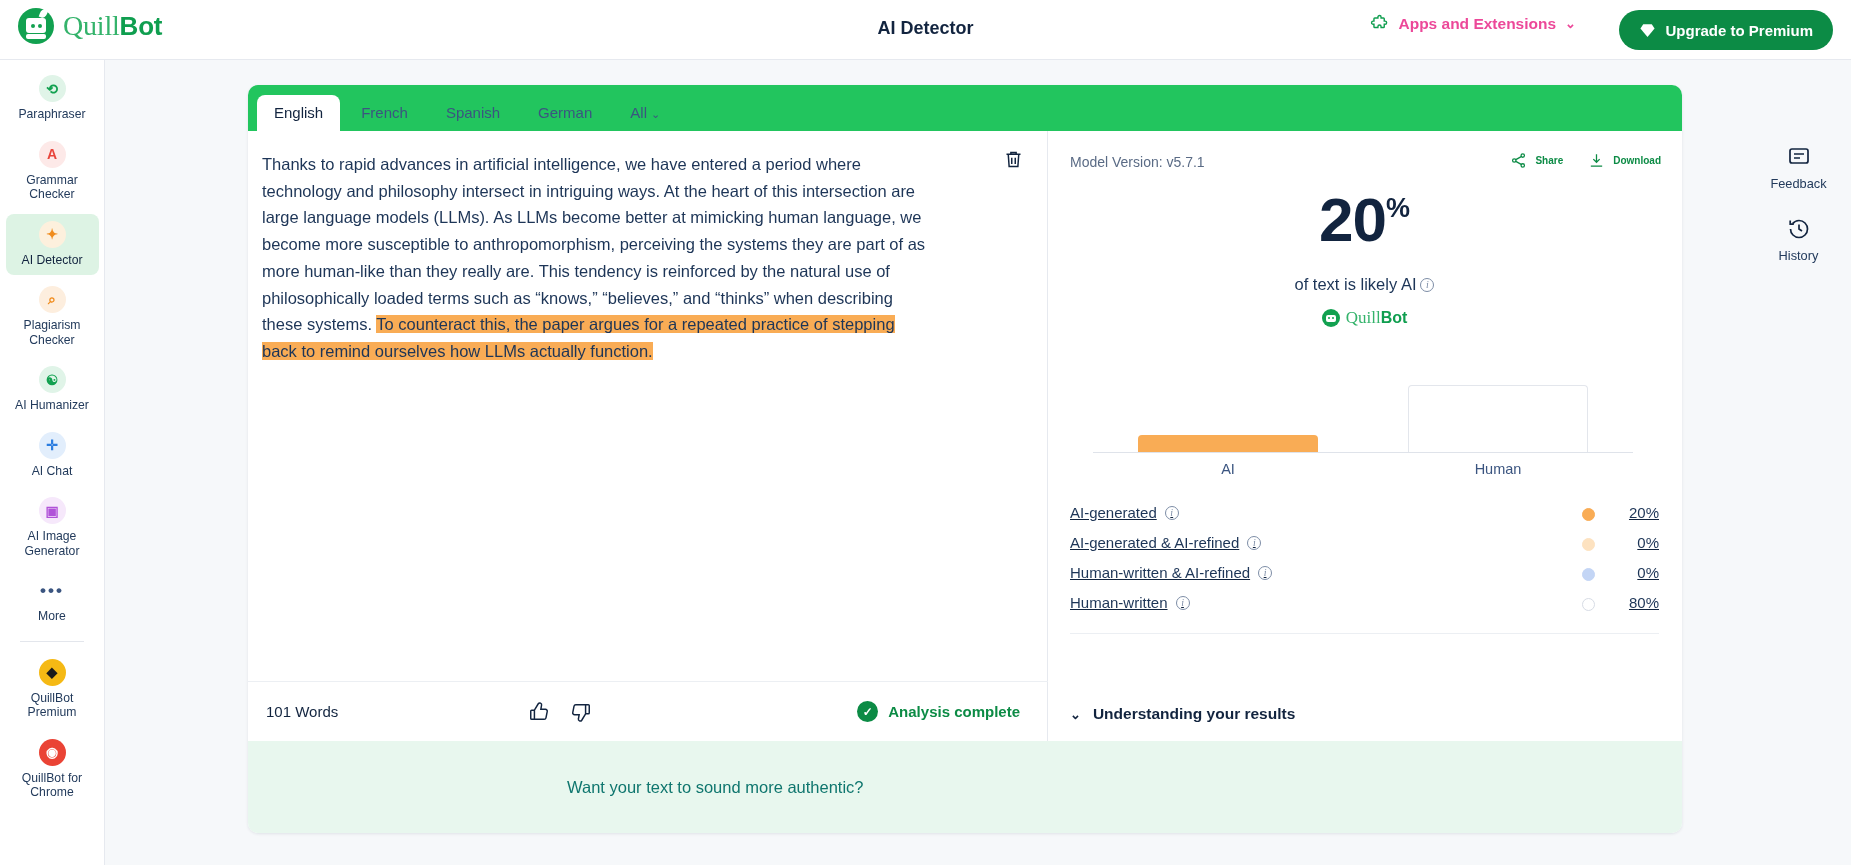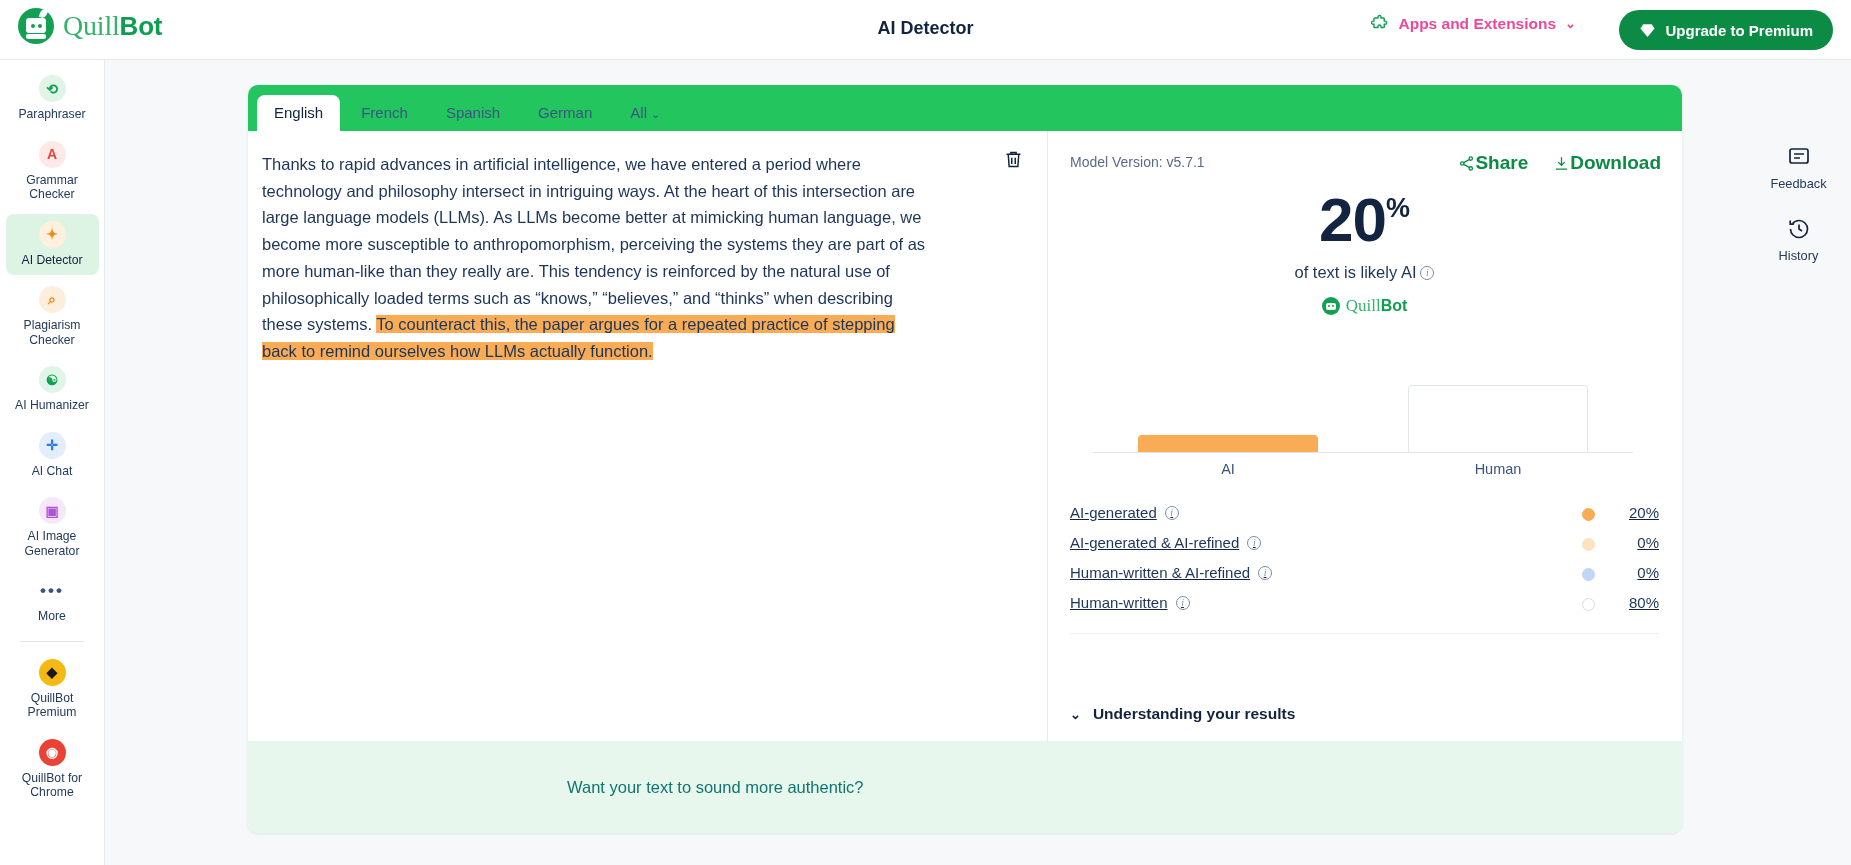--- a/index.html
+++ b/index.html
@@ -121,26 +121,26 @@
   .status { position: absolute; right: 28px; display: flex; align-items: center; gap: 10px; }
   .status-txt { color: #0c8b45; font-weight: 700; font-size: 15px; }
   .check-circle {
     width: 21px; height: 21px; border-radius: 50%; background: #0c8b45;
     display:flex; align-items:center; justify-content:center; color:#fff; font-size:12px; font-weight:700;
   }
 
   
   .model-ver { position: absolute; left: 22px; top: 23px; font-size: 14px; color: #5a6b85; }
   .rp-actions { position: absolute; right: 20px; top: 21px; display: flex; gap: 25px; }
-  .rp-act { display: flex; align-items: center; color: #0c8b45; font-weight: 700; font-size: 19px; cursor: pointer; }
+  .rp-act { display: flex; align-items: center; gap: 8px; color: #0c8b45; font-weight: 700; font-size: 10px; cursor: pointer; }
 
   .score-wrap { position: absolute; left: 0; right: 0; top: 58px; text-align: center; }
   .score-num { font-size: 62px; font-weight: 700; color: #12243f; line-height: 62px; letter-spacing:-1px;}
   .score-pct { font-size: 27px; font-weight: 700; vertical-align: top; position: relative; top: 4px; }
-  .score-sub { margin-top: 12px; font-size: 16.5px; color: #1d3557; display:flex; align-items:center; justify-content:center; gap:4px;}
+  .score-sub { margin-top: 24px; font-size: 16.5px; color: #1d3557; display:flex; align-items:center; justify-content:center; gap:4px;}
   .qb-badge { margin-top: 14px; display:flex; align-items:center; justify-content:center; gap:6px; }
   .qb-badge .mini {
     width: 18px; height: 18px; border-radius: 50%; background: #12a150; position: relative;
     display:flex; align-items:center; justify-content:center;
   }
   .qb-badge .mini .f { width:10px; height:7px; background:#fff; border-radius:2px; display:flex; gap:2px; align-items:center; justify-content:center;}
   .qb-badge .mini .f i { width:2px; height:2px; background:#12a150; border-radius:50%; display:block;}
   .qb-badge .t { font-family: "Liberation Serif", serif; font-size:17px; color:#34b36b; }
   .qb-badge .t b { font-family:"Liberation Sans", sans-serif; color:#0f9e4f; font-size:16px;}
 
@@ -299,20 +299,39 @@
       <div class="left-pane">
         <div class="essay">
           <span>Thanks to rapid advances in artificial intelligence, we have entered a period where technology and philosophy intersect in intriguing ways. At the heart of this intersection are large language models (LLMs). As LLMs become better at mimicking human language, we become more susceptible to anthropomorphism, perceiving the systems they are part of as more human-like than they really are. This tendency is reinforced by the natural use of philosophically loaded terms such as “knows,” “believes,” and “thinks” when describing these systems. </span><span class="hl">To counteract this, the paper argues for a repeated practice of stepping back to remind ourselves how LLMs actually function.</span>
         </div>
         <div class="trash-btn">
           <svg width="21" height="21" viewBox="0 0 24 24" fill="none" stroke="#12243f" stroke-width="1.7">
             <path d="M4 6h16M9 6V4h6v2M6 6l1 14h10l1-14M10 10v7M14 10v7"></path>
           </svg>
         </div>
 
+        <div class="left-footer">
+          <div class="words">101 Words</div>
+          <div class="thumbs">
+            <span class="thumb">
+              <svg width="22" height="22" viewBox="0 0 24 24" fill="none" stroke="#12243f" stroke-width="1.6">
+                <path d="M7 10v10H4a1 1 0 01-1-1v-8a1 1 0 011-1h3zM7 10l4.2-7a2 2 0 013.6 1.6L14 9h5a2 2 0 012 2.4l-1.4 7A2 2 0 0117.6 20H7"></path>
+              </svg>
+            </span>
+            <span class="thumb">
+              <svg width="22" height="22" viewBox="0 0 24 24" fill="none" stroke="#12243f" stroke-width="1.6">
+                <path d="M17 14V4h3a1 1 0 011 1v8a1 1 0 01-1 1h-3zM17 14l-4.2 7a2 2 0 01-3.6-1.6L10 15H5a2 2 0 01-2-2.4l1.4-7A2 2 0 016.4 4H17"></path>
+              </svg>
+            </span>
+          </div>
+          <div class="status">
+            <span class="check-circle">✓</span>
+            <span class="status-txt">Analysis complete</span>
+          </div>
+        </div>
       </div>
 
       <div class="right-pane">
         <div class="model-ver">Model Version: v5.7.1</div>
 
         <div class="rp-actions">
           <div class="rp-act">
             <svg width="17" height="17" viewBox="0 0 24 24" fill="none" stroke="#0c8b45" stroke-width="1.8">
               <circle cx="18" cy="5" r="2.4"></circle>
                 <circle cx="6" cy="12" r="2.4"></circle>

